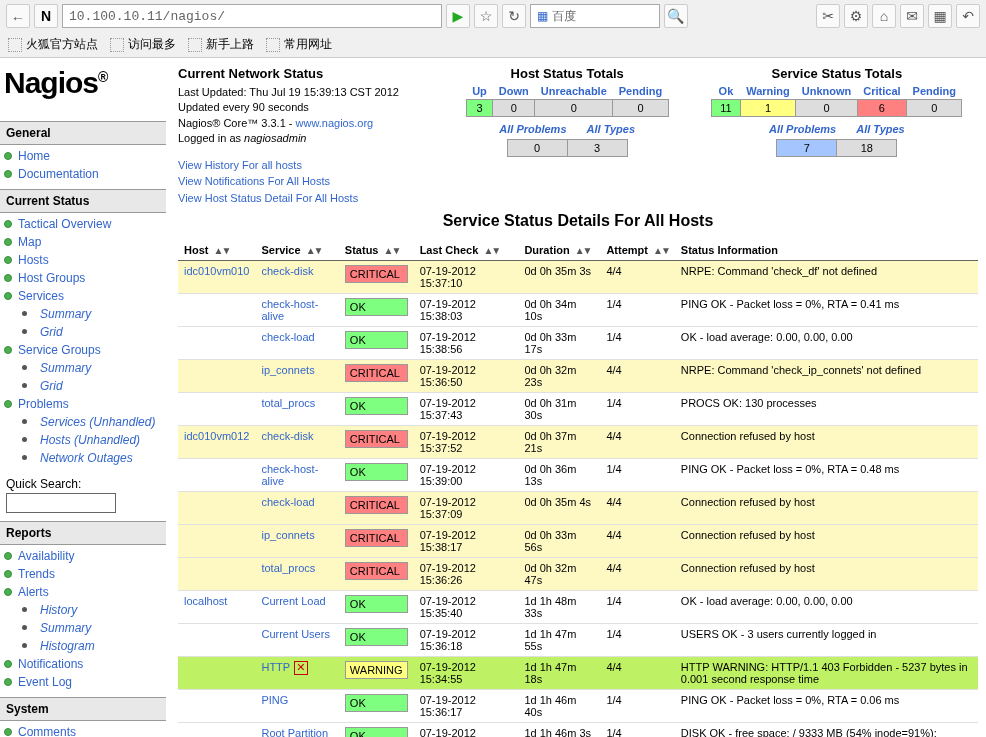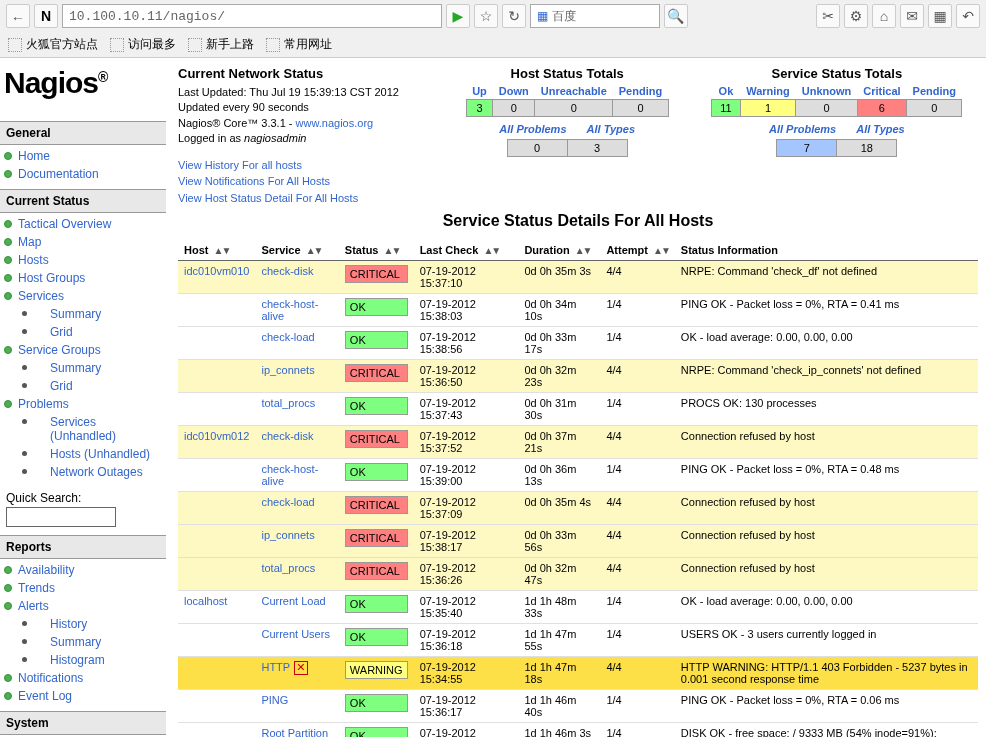--- a/index.html
+++ b/index.html
@@ -15,21 +15,21 @@
   .bc-bk-icon { width: 14px; height: 14px; display: inline-block; border: 1px dotted #999; }
   
   .main { display: flex; }
   .sidebar { width: 170px; padding: 6px 4px 6px 0; flex: 0 0 170px; }
   .content { flex: 1; padding: 4px 8px; }
   .logo { font-family: "Arial Black", Arial, sans-serif; font-weight: 900; font-size: 30px; letter-spacing: -1px; padding: 2px 4px 21px 4px; }
   .logo sup { font-size: 14px; }
   .sb-head { font-weight: bold; font-size: 12px; background: #e8e8e8; border-top: 1px solid #999; border-bottom: 1px solid #999; padding: 4px 6px; color: #000; }
   .sb-list { list-style: none; margin: 0 0 6px 0; padding: 2px 0 0 0; }
   .sb-list li { padding: 2px 4px 2px 18px; font-size: 12px; position: relative; }
-  .sb-list li.indent { padding-left: 50px; }
+  .sb-list li.indent { padding-left: 40px; font-style: italic; }
   .sb-list li a { color: #3366cc; text-decoration: none; }
   .dot { position: absolute; left: 4px; top: 5px; width: 8px; height: 8px; border-radius: 50%; background: #4caf50; border: 1px solid #388e3c; }
   .subdot { position: absolute; left: 22px; top: 6px; width: 5px; height: 5px; border-radius: 50%; background: #555; }
   .qs-label { font-size: 12px; padding: 4px 6px 2px 6px; display: block; }
   .qs-input { margin: 0 6px 8px 6px; width: 110px; height: 20px; border: 1px solid #666; }
   
   .top-grid { display: flex; align-items: flex-start; gap: 20px; margin-bottom: 0; }
   .status-block h2 { font-size: 13px; margin: 4px 0; font-weight: bold; }
   .status-sub { font-size: 11px; color: #000; line-height: 1.4; }
   .status-sub a { color: #3366cc; text-decoration: none; }
@@ -52,21 +52,21 @@
   table.svc { width: 100%; border-collapse: collapse; }
   table.svc th { font-size: 11px; font-weight: bold; text-align: left; padding: 4px 6px; border-bottom: 1px solid #666; white-space: nowrap; }
   .sort { font-size: 10px; color: #555; margin-left: 2px; letter-spacing: -2px; }
   table.svc td { font-size: 11px; padding: 4px 6px; border-bottom: 1px solid #e0e0e0; vertical-align: top; }
   .cell-host a, .cell-svc a { color: #3366cc; text-decoration: none; }
   .st { display: block; text-align: left; padding: 2px 4px; border: 1px solid #999; min-width: 52px; font-size: 11px; }
   .st-OK       { background: #7fff7f; }
   .st-CRITICAL { background: #ff8080; }
   .st-WARNING  { background: #ffff80; }
   tr.row-CRITICAL td { background: #fef9c3; }
-  tr.row-WARNING  td { background: #fde047; }
+  tr.row-WARNING  td { background: #bef264; }
   tr.host-sep td { border-top: 1px solid #999; }
   .svc-icon { display: inline-block; width: 14px; height: 14px; border: 1px solid #c00; vertical-align: middle; margin-left: 4px; position: relative; }
   .svc-icon::after { content: "✕"; position: absolute; left: 1px; top: -1px; font-size: 11px; color: #c00; }
 </style>
 </head>
 <body>
 
 <div class="browser-chrome">
   <div class="bc-row1">
     <span class="bc-btn">←</span>

